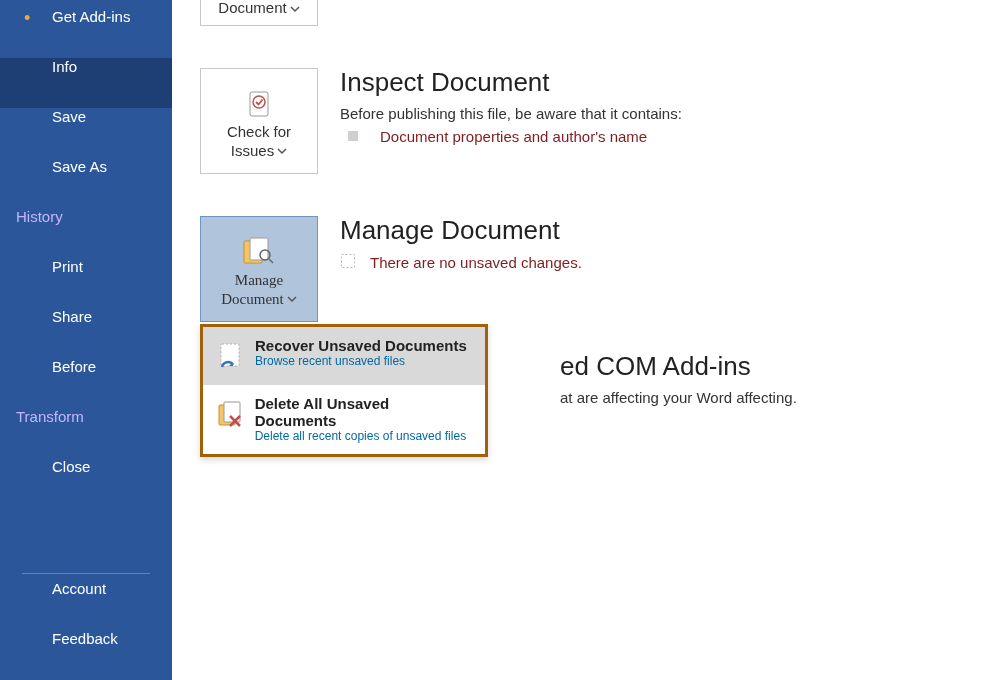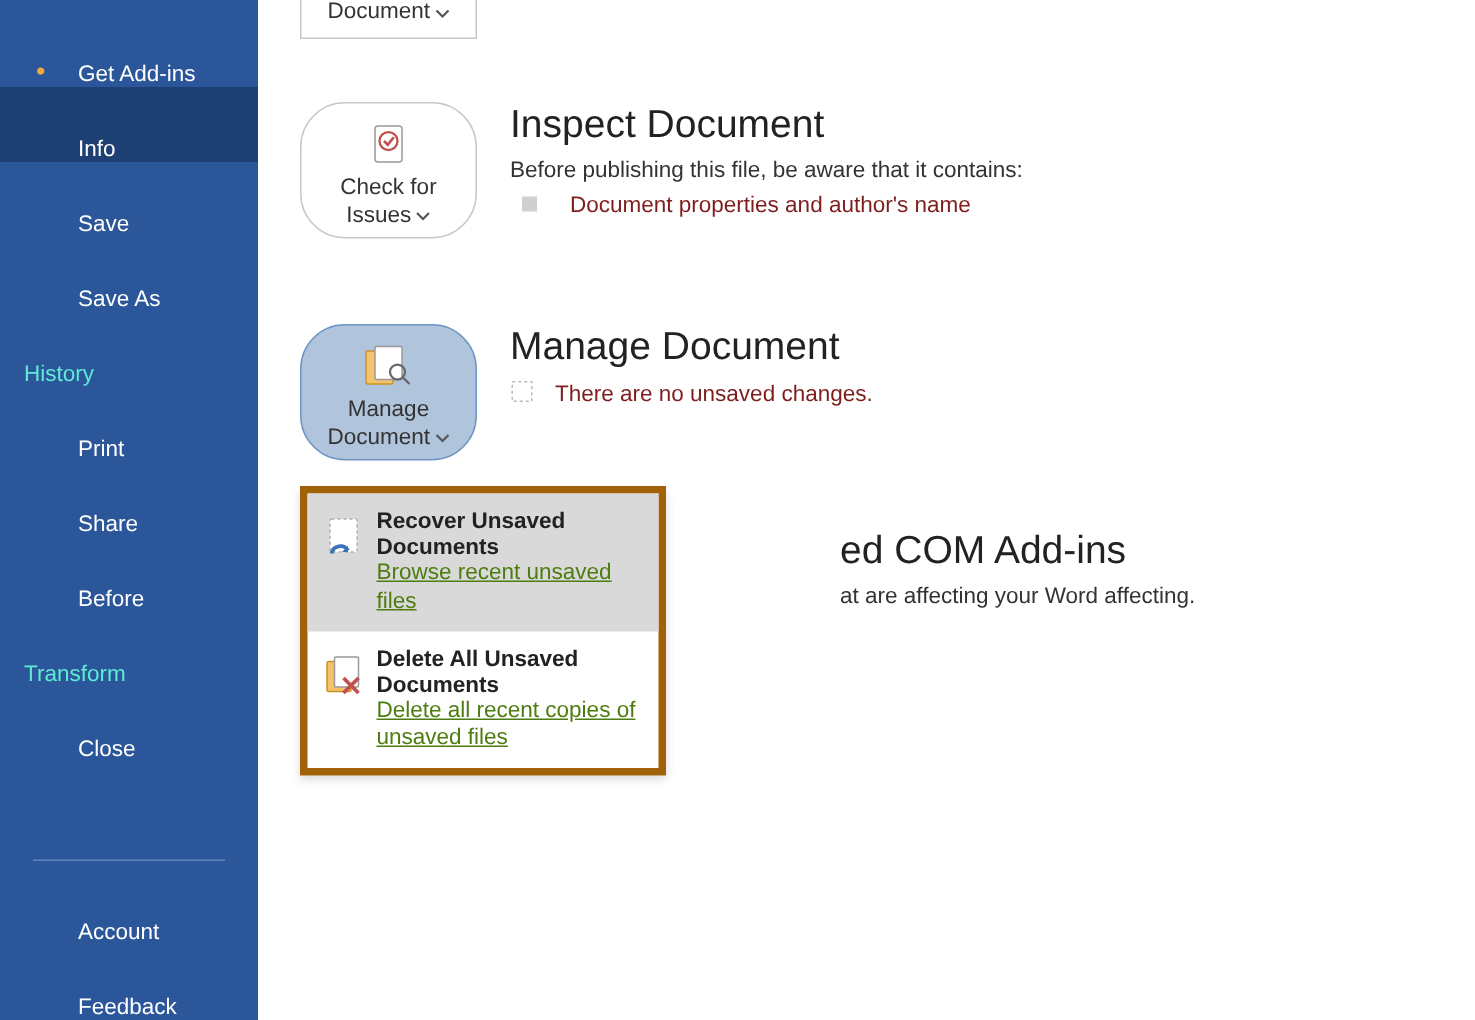--- a/index.html
+++ b/index.html
@@ -19,39 +19,39 @@
       color: #fff;
       display: flex;
       flex-direction: column;
       padding-top: 8px;
       padding-bottom: 0;
       height: 680px;
     }
     .sidebar-item {
       height: 50px;
       display: flex;
-      align-items: flex-end;
+      align-items: flex-start;
       padding-left: 52px;
       font-size: 15px;
       color: #fff;
       cursor: pointer;
       position: relative;
     }
     .sidebar-item.bullet::before {
       content: "•";
       position: absolute;
       left: 24px;
       font-size: 18px;
       color: #f2a93b;
     }
     .sidebar-item.active {
       background: #1e3f73;
     }
     .sidebar-item.disabled {
-      color: #5eead4;
+      color: #c4b5fd;
       cursor: default;
       padding-left: 16px;
     }
     .sidebar .divider {
       border-top: 1px solid #5f83bc;
       margin: 12px 22px 6px;
     }
     .sidebar .spacer {
       flex: 1;
     }
@@ -78,20 +78,21 @@
     }
     .action-button .label-line {
       line-height: 1.25;
       display: flex;
       align-items: center;
       justify-content: space-between;
     }
     .action-button.active {
       background: #b0c5db;
       border-color: #6f95c4;
+      font-family: Liberation Serif, serif;
     }
     .chev-down-wrap {
       display: inline-flex;
       align-items: center;
       margin-left: 3px;
     }
 
     
     .btn-top-partial {
       position: absolute;
@@ -104,23 +105,22 @@
 
     .section {
       display: flex;
       align-items: flex-start;
     }
     .section.inspect { position: absolute; top: 68px; left: 28px; }
     .section.manage  { position: absolute; top: 216px; left: 28px; }
     .section.addins  { position: absolute; top: 352px; left: 28px; }
 
     .section .action-button {
-      height: 91px;
+      height: 106px;
       margin-right: 22px;
-      border-radius: 30px;
     }
     .section.inspect .action-button,
     .section.manage .action-button {
       padding-top: 8px;
     }
 
     .section .content {
       padding-top: 0;
     }
     .section h2 {
@@ -149,23 +149,23 @@
     .save-icon {
       display: inline-block;
       margin-right: 14px;
     }
 
     
     .dropdown {
       position: absolute;
       top: 324px;
       left: 28px;
-      width: 244px;
+      width: 288px;
       background: #fff;
-      border: 5px solid #a16207;
+      border: 3px solid #a16207;
       box-shadow: 0 3px 6px rgba(0,0,0,.15);
     }
     .dropdown .item {
       display: flex;
       align-items: flex-start;
       padding: 10px 12px 10px 10px;
       cursor: pointer;
     }
     .dropdown .item.hover {
       background: #d9d9d9;
@@ -178,24 +178,23 @@
       justify-content: center;
       margin-right: 6px;
       margin-top: 2px;
     }
     .dropdown .item .dtext .title {
       font-weight: 600;
       font-size: 15px;
       color: #222;
     }
     .dropdown .item .dtext .sub {
-      font-size: 15px;
-      color: #4d7c0f;
+      font-size: 12px;
+      color: #0369a1;
       line-height: 1.25;
-      text-decoration: underline;
     }
 
     .addins .content {
       position: relative;
     }
   </style>
 </head>
 <body>
 
 <div class="sidebar">

